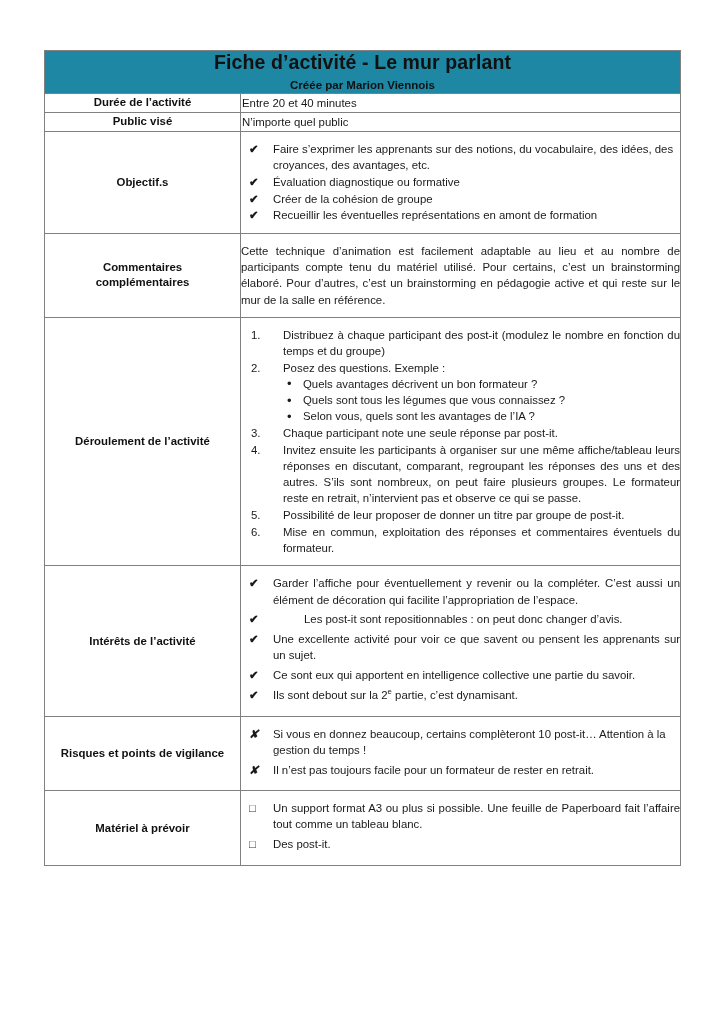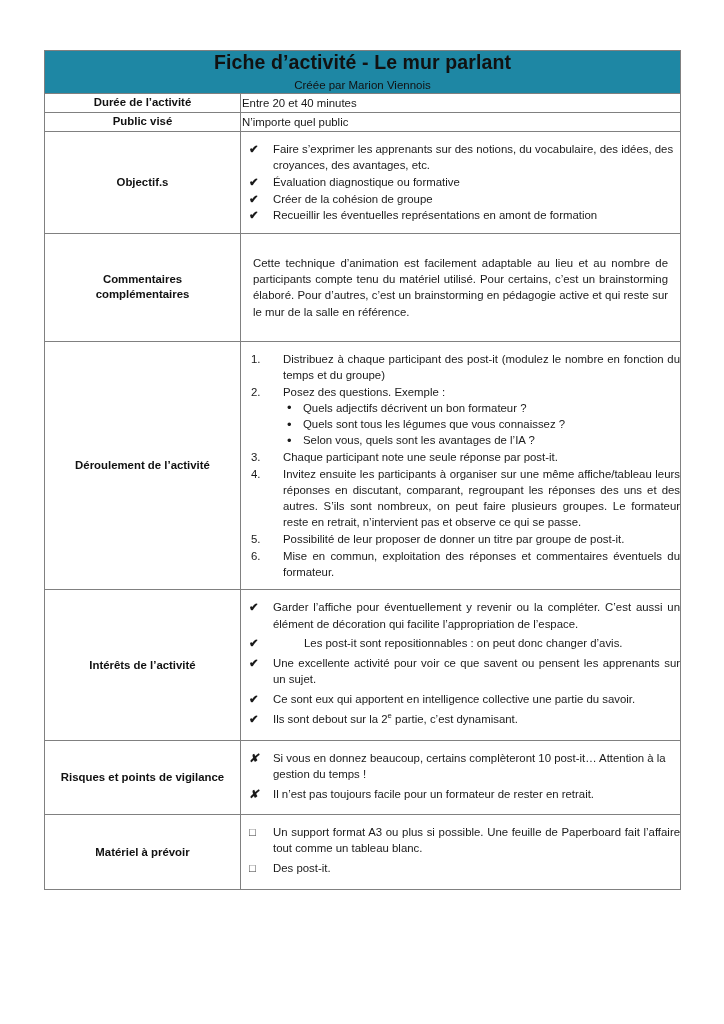--- a/index.html
+++ b/index.html
@@ -50,21 +50,21 @@
   }
   .banner-title {
     font-size: 19.5px;
     font-weight: bold;
     color: #111111;
     line-height: 1.22;
     letter-spacing: 0.1px;
   }
   .banner-sub {
     font-size: 11.5px;
-    font-weight: normal;
+    font-weight: bold;
     color: #111111;
     line-height: 1.3;
     margin-top: 3px;
   }
 
   
   .lbl {
     text-align: center;
     font-weight: bold;
     font-size: 11.4px;
@@ -81,21 +81,21 @@
   
   .val {
     font-size: 11.4px;
     line-height: 1.42;
     padding: 6px 10px 6px 9px;
     color: #1a1a1a;
   }
   .val.tall { padding-top: 9px; padding-bottom: 9px; }
   .val p.plain { margin: 1px; }
   .val p.just {
-    margin: 12px;
+    margin: 0;
     text-align: justify;
     text-justify: inter-word;
   }
 
   
   ul.mk {
     list-style: none;
     margin: 0;
     padding: 0;
   }
@@ -253,21 +253,21 @@
         <td class="val tall">
           <ol class="steps" id="list-deroulement">
               <li>
                 <span class="num">1.</span>
                 <span class="txt">Distribuez à chaque participant des post-it (modulez le nombre en fonction du temps et du groupe)</span>
               </li>
               <li>
                 <span class="num">2.</span>
                 <span class="txt">Posez des questions. Exemple :</span>
                 <ul class="dots">
-                  <li><span class="dot">•</span><span>Quels adjectifs décrivent un bon formateur ?</span></li>
+                  <li><span class="dot">•</span><span>Quels avantages décrivent un bon formateur ?</span></li>
                   <li><span class="dot">•</span><span>Quels sont tous les légumes que vous connaissez ?</span></li>
                   <li><span class="dot">•</span><span>Selon vous, quels sont les avantages de l’IA ?</span></li>
                 </ul>
               </li>
               <li>
                 <span class="num">3.</span>
                 <span class="txt">Chaque participant note une seule réponse par post-it.</span>
               </li>
               <li>
                 <span class="num">4.</span>

